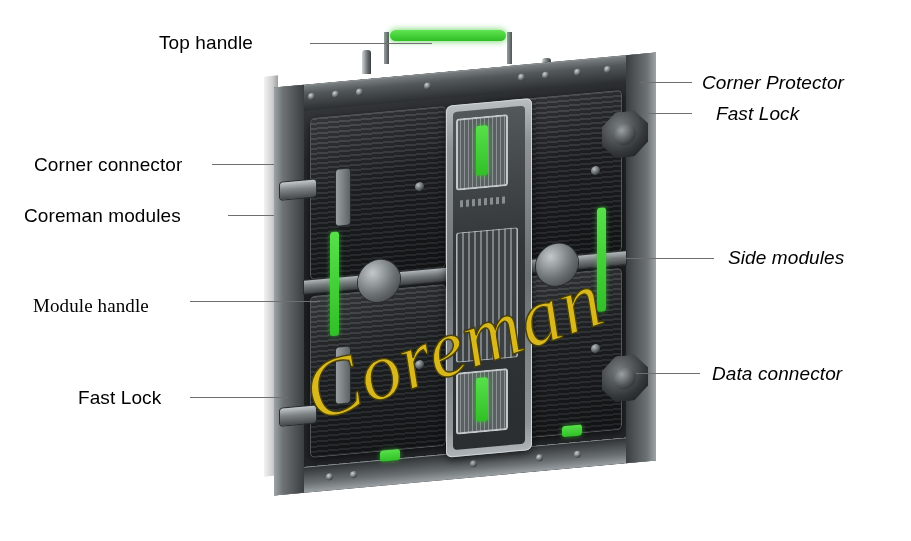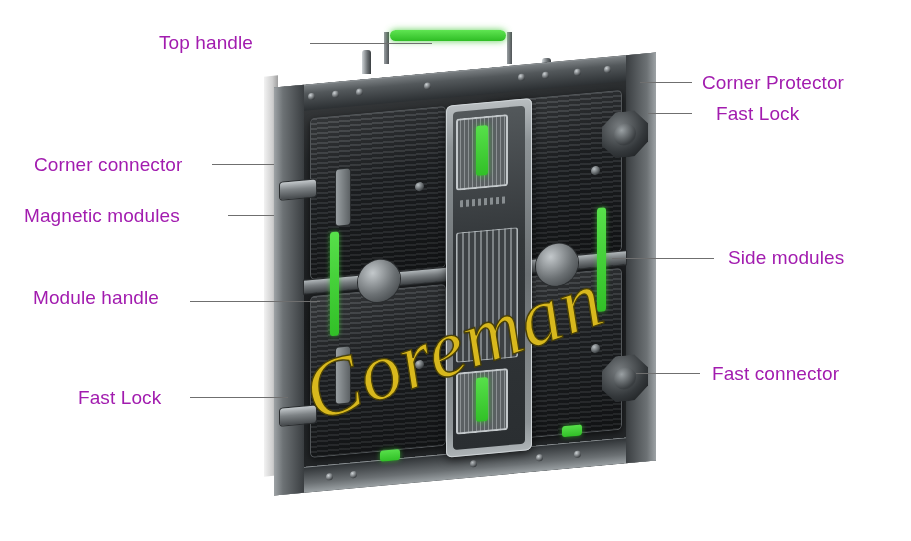--- a/index.html
+++ b/index.html
@@ -1,23 +1,23 @@
 <!DOCTYPE html>
 <html><head>
 <meta charset="utf-8">
 <style>
   html,body{margin:0;padding:0;background:#fff;}
   body{width:911px;height:541px;overflow:hidden;
        font-family:"Liberation Sans","DejaVu Sans",sans-serif;}
   #stage{position:relative;width:911px;height:541px;background:#ffffff;}
 
   
-  .label{position:absolute;font-size:19px;color:#a21caf;white-space:nowrap;
+  .label{position:absolute;font-size:19px;color:#000000;white-space:nowrap;
          letter-spacing:.1px;line-height:1;}
-  .label.r{text-align:center;}
+  .label.r{text-align:center;font-style:italic;}
 
   
   .leader{position:absolute;height:1px;background:#6f6f6f;}
 
   
   #product{position:absolute;left:258px;top:28px;width:412px;height:455px;}
 
   .cab-shadow{position:absolute;left:6px;top:48px;width:14px;height:400px;
       background:linear-gradient(90deg,#f2f2f2,#cfcfcf 60%,#9e9e9e);
       transform:skewY(-6deg);}
@@ -228,24 +228,24 @@
   <div class="leader" style="left:190px;top:301px;width:130px;"></div>
   <div class="leader" style="left:190px;top:397px;width:98px;"></div>
 
   <div class="leader" style="left:640px;top:82px;width:52px;"></div>
   <div class="leader" style="left:648px;top:113px;width:44px;"></div>
   <div class="leader" style="left:612px;top:258px;width:102px;"></div>
   <div class="leader" style="left:636px;top:373px;width:64px;"></div>
 
   <div class="label" style="left:159px;top:33px;">Top handle</div>
   <div class="label" style="left:34px;top:155px;">Corner connector</div>
-  <div class="label" style="left:24px;top:206px;">Magnetic modules</div>
-  <div class="label" style="left:33px;top:288px;">Module handle</div>
+  <div class="label" style="left:24px;top:206px;">Coreman modules</div>
+  <div class="label" style="left:33px;top:296px;font-family:Liberation Serif, serif;">Module handle</div>
   <div class="label" style="left:78px;top:388px;">Fast Lock</div>
 
   <div class="label r" style="left:702px;top:73px;">Corner Protector</div>
   <div class="label r" style="left:716px;top:104px;">Fast Lock</div>
   <div class="label r" style="left:728px;top:248px;">Side modules</div>
-  <div class="label r" style="left:712px;top:364px;">Fast connector</div>
+  <div class="label r" style="left:712px;top:364px;">Data connector</div>
 
   <div id="watermark">Coreman</div>
 
 </div>
 
 </body></html>

